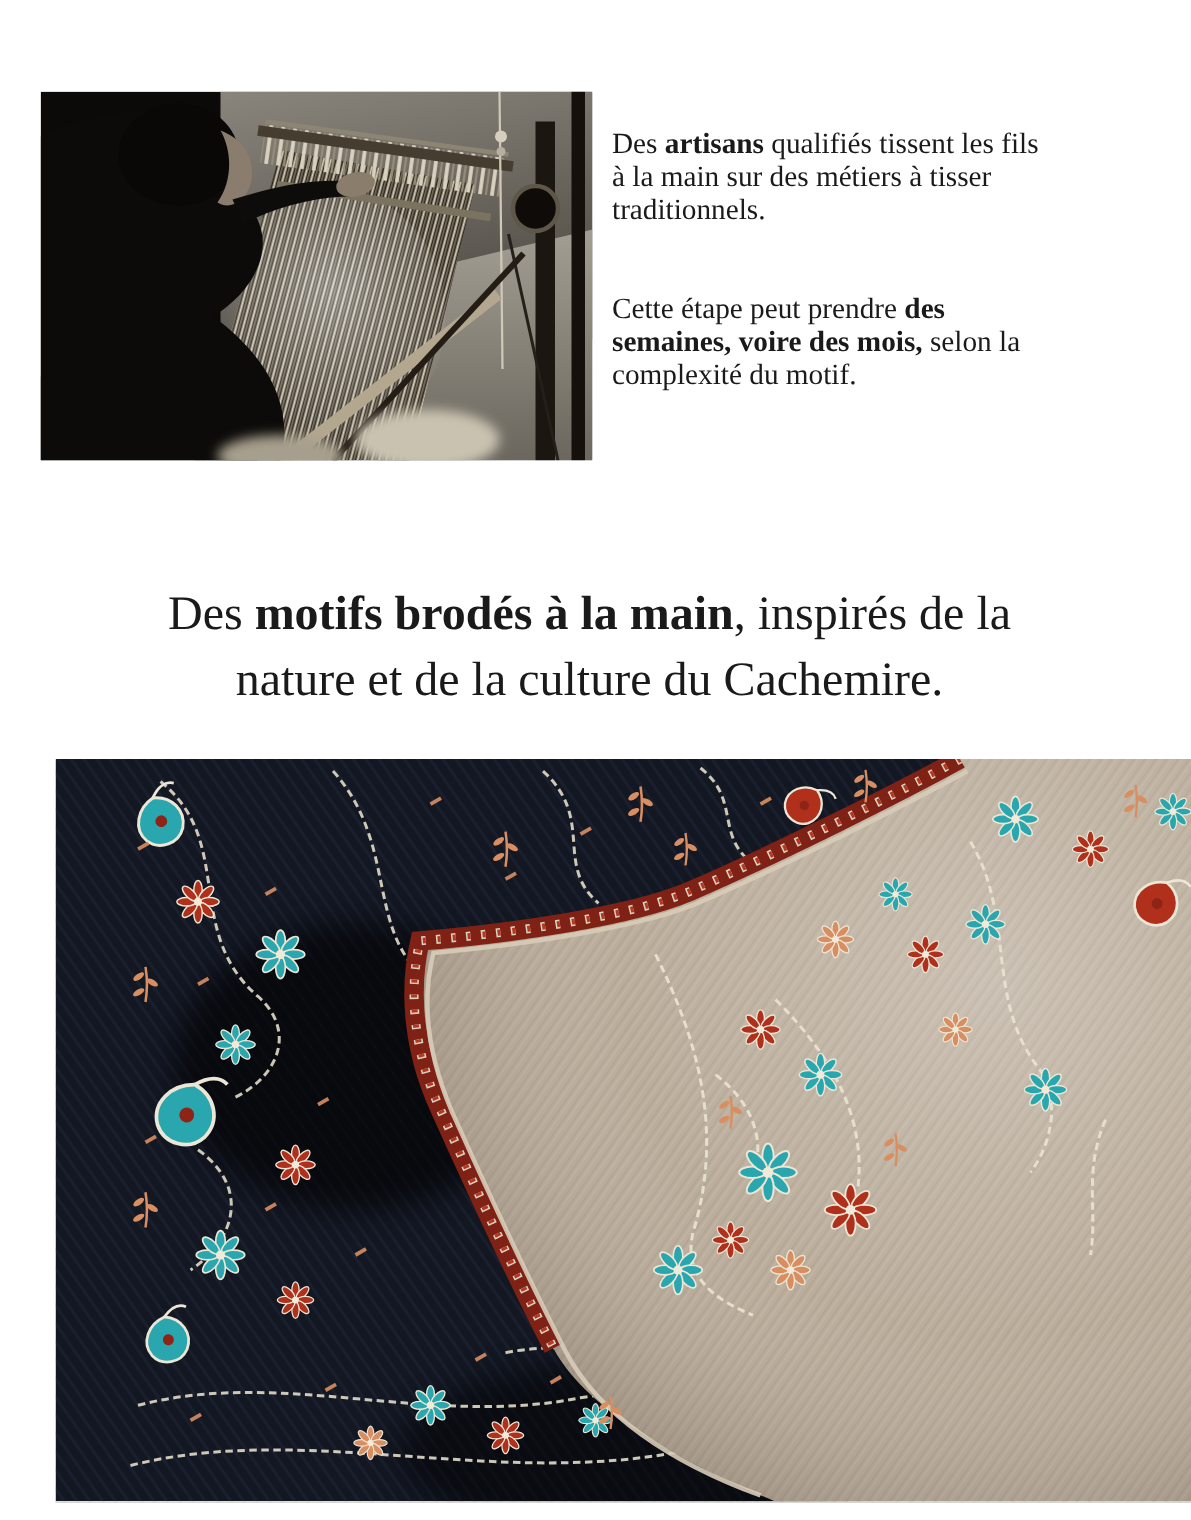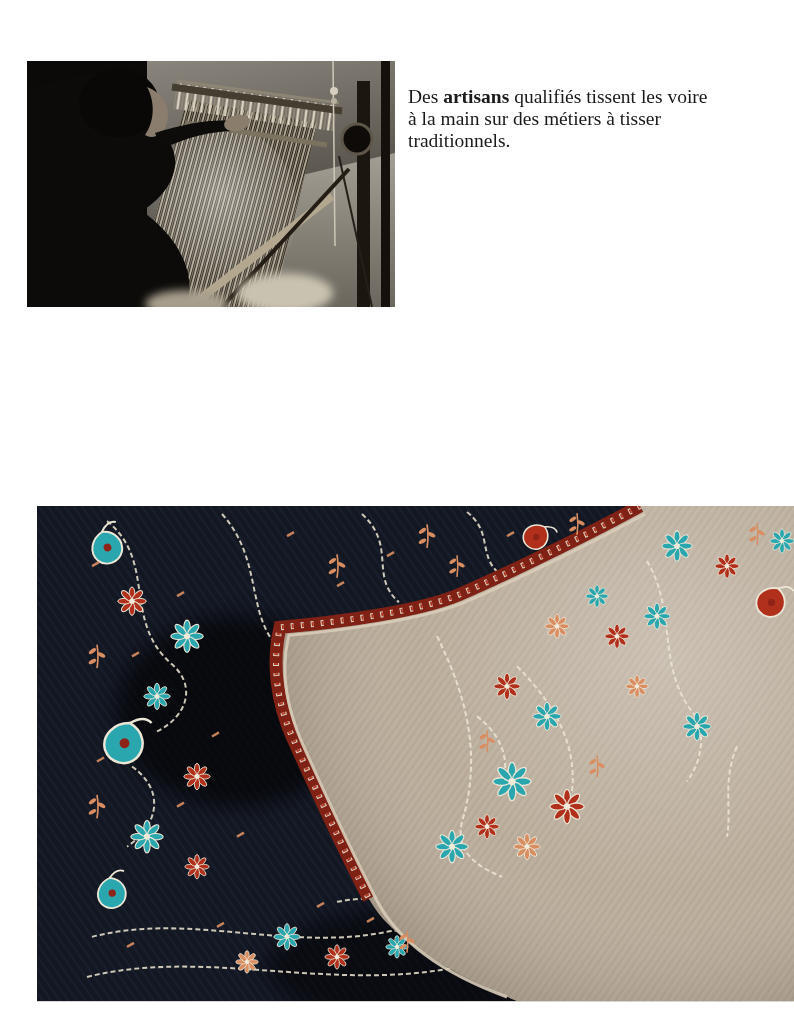--- a/index.html
+++ b/index.html
@@ -112,25 +112,30 @@
       <path d="M120,26 C136,32 144,46 140,62 C136,74 126,79 118,74 C128,60 128,40 120,26 Z" fill="#8a7d6e"></path>
       <path d="M128,72 C160,62 185,58 205,60 L208,70 C185,70 160,76 135,88 Z" fill="#0d0c0a"></path>
       <ellipse cx="210" cy="62" rx="13" ry="8" fill="#8a7d6c" transform="rotate(-12 210 62)"></ellipse>
 
       <ellipse cx="258" cy="232" rx="48" ry="20" fill="#c9c2b0" filter="url(#soft)"></ellipse>
       <ellipse cx="160" cy="243" rx="42" ry="14" fill="#a79f8d" filter="url(#soft)"></ellipse>
     </svg>
   </div>
 
   <div class="intro-text">
-    <p><span>Des </span><strong>artisans</strong><span> qualifiés tissent les voire
+    <p><span>Des </span><strong>artisans</strong><span> qualifiés tissent les fils
 à la main sur des métiers à tisser
 traditionnels.</span></p>
+    <p><span>Cette étape peut prendre </span><strong>des
+semaines, voire des mois,</strong><span> selon la
+complexité du motif.</span></p>
   </div>
 
+  <h2 class="section-heading"><span>Des </span><strong>motifs brodés à la main</strong><span>, inspirés de la
+nature et de la culture du Cachemire.</span></h2>
 
   <div class="embroidery-photo-frame">
     <svg viewBox="0 0 757 494" preserveAspectRatio="none" xmlns="http://www.w3.org/2000/svg">
       <defs>
         <pattern id="navyTex" width="7" height="7" patternUnits="userSpaceOnUse" patternTransform="rotate(-35)">
           <line x1="1.5" y1="0" x2="1.5" y2="7" stroke="#1e2536" stroke-width="2"></line>
         </pattern>
         <pattern id="beigeTex" width="6" height="6" patternUnits="userSpaceOnUse" patternTransform="rotate(35)">
           <line x1="1" y1="0" x2="1" y2="6" stroke="#a3947e" stroke-width="1"></line>
           <line x1="3.5" y1="0" x2="3.5" y2="6" stroke="#c8bca9" stroke-width="0.8"></line>

